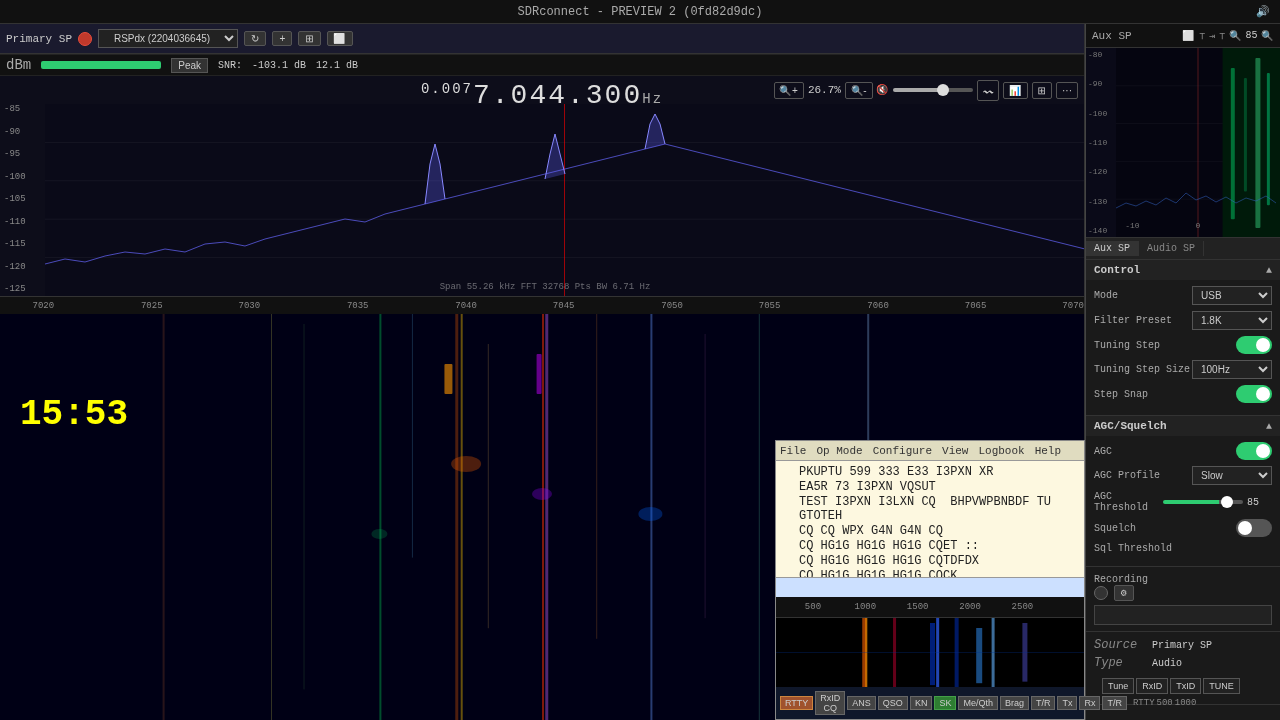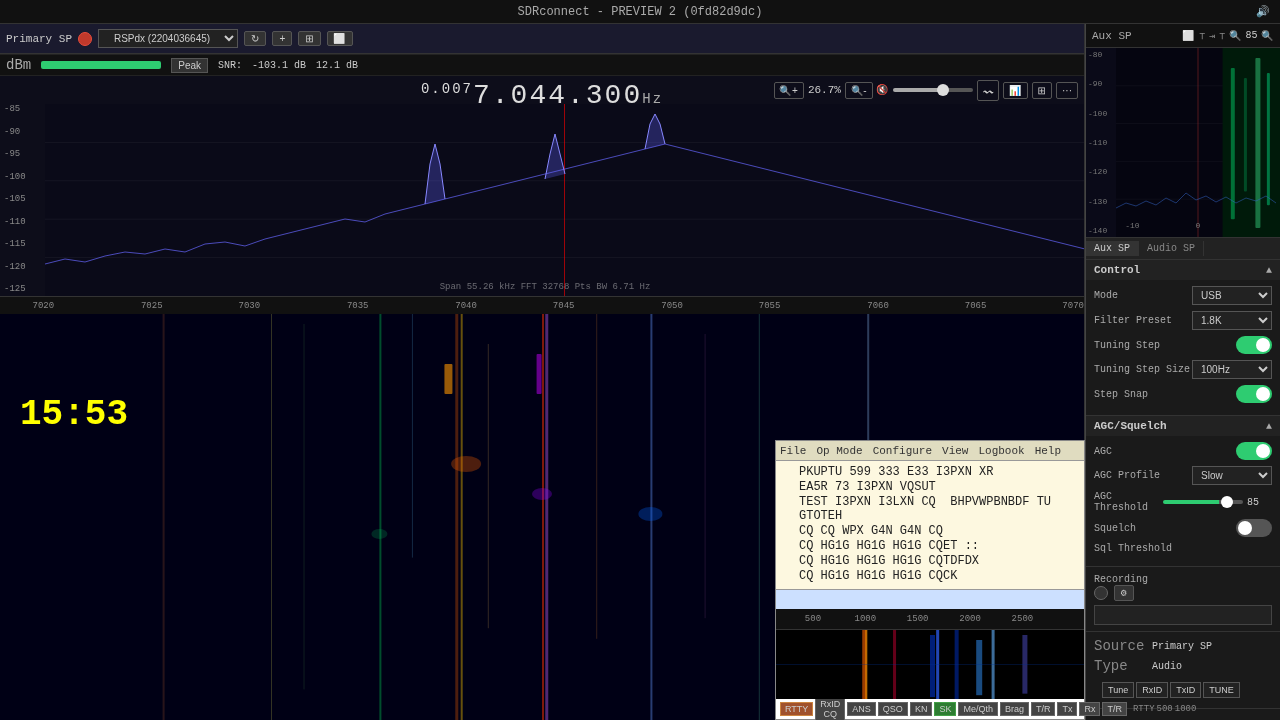--- a/index.html
+++ b/index.html
@@ -402,21 +402,21 @@
     #source-info {
       padding: 6px 8px;
       border-bottom: 1px solid #333;
     }
     .source-row {
       display: flex;
       align-items: center;
       gap: 8px;
       margin-bottom: 4px;
     }
-    .source-col-label { color: #888; font-size: 14px; width: 50px; }
+    .source-col-label { color: #888; font-size: 12px; width: 50px; font-style: italic; }
     .source-col-val { color: #ccc; font-size: 10px; }
 
     
     .id-btns {
       display: flex;
       gap: 2px;
       padding: 4px 8px;
     }
     .id-btn {
       background: #222;
@@ -487,25 +487,25 @@
       height: 20px;
       background: #111;
       display: flex;
       align-items: center;
       padding: 0 4px;
       position: relative;
     }
 
     #bottom-toolbar {
       height: 20px;
-      background: #ffffff;
+      background: #0f172a;
       display: flex;
       align-items: center;
       gap: 2px;
-      padding: 4px 4px;
+      padding: 16px 4px;
     }
     .bt-btn {
       background: #444;
       border: 1px solid #666;
       color: #ccc;
       font-size: 9px;
       padding: 1px 4px;
       cursor: pointer;
     }
     .bt-btn.active {

